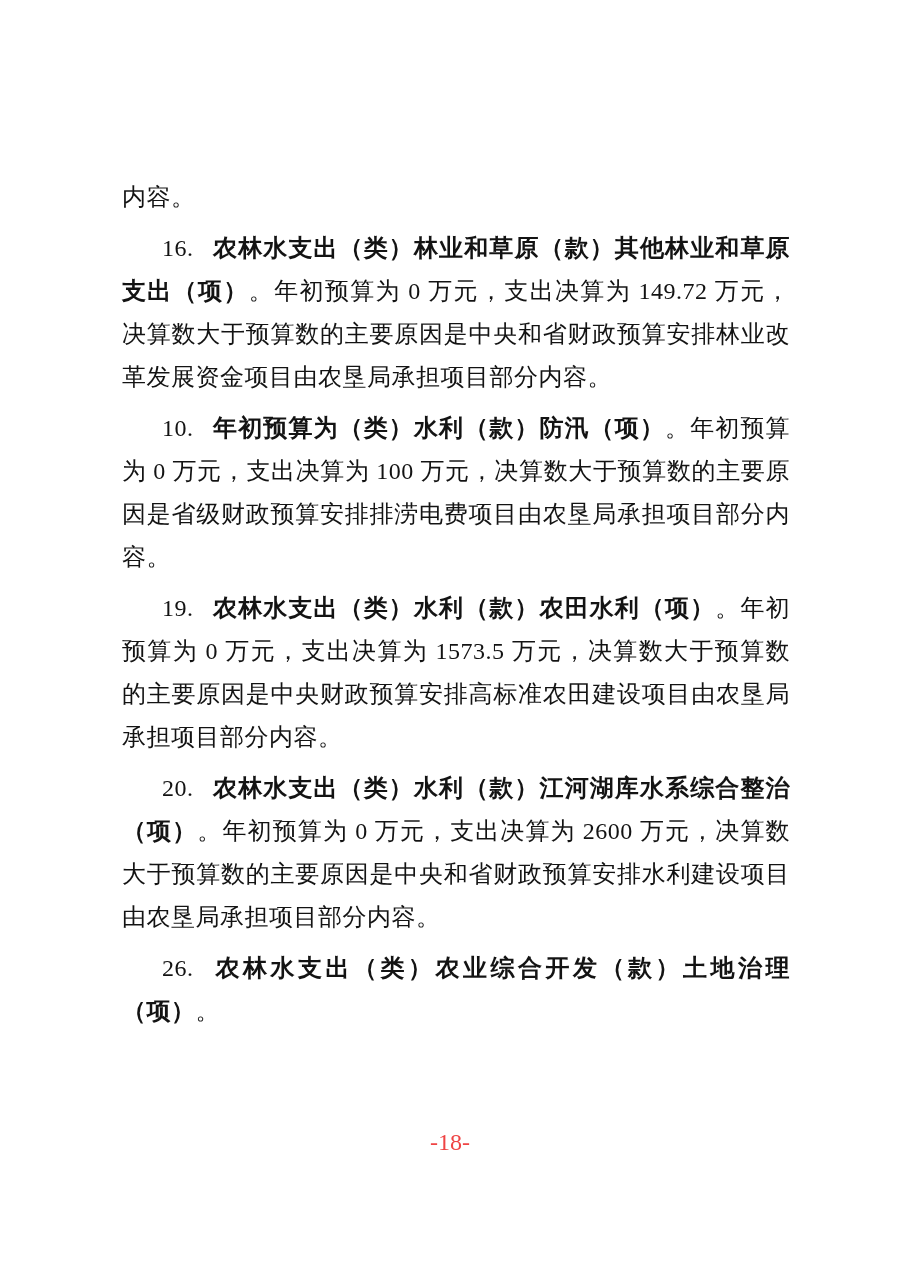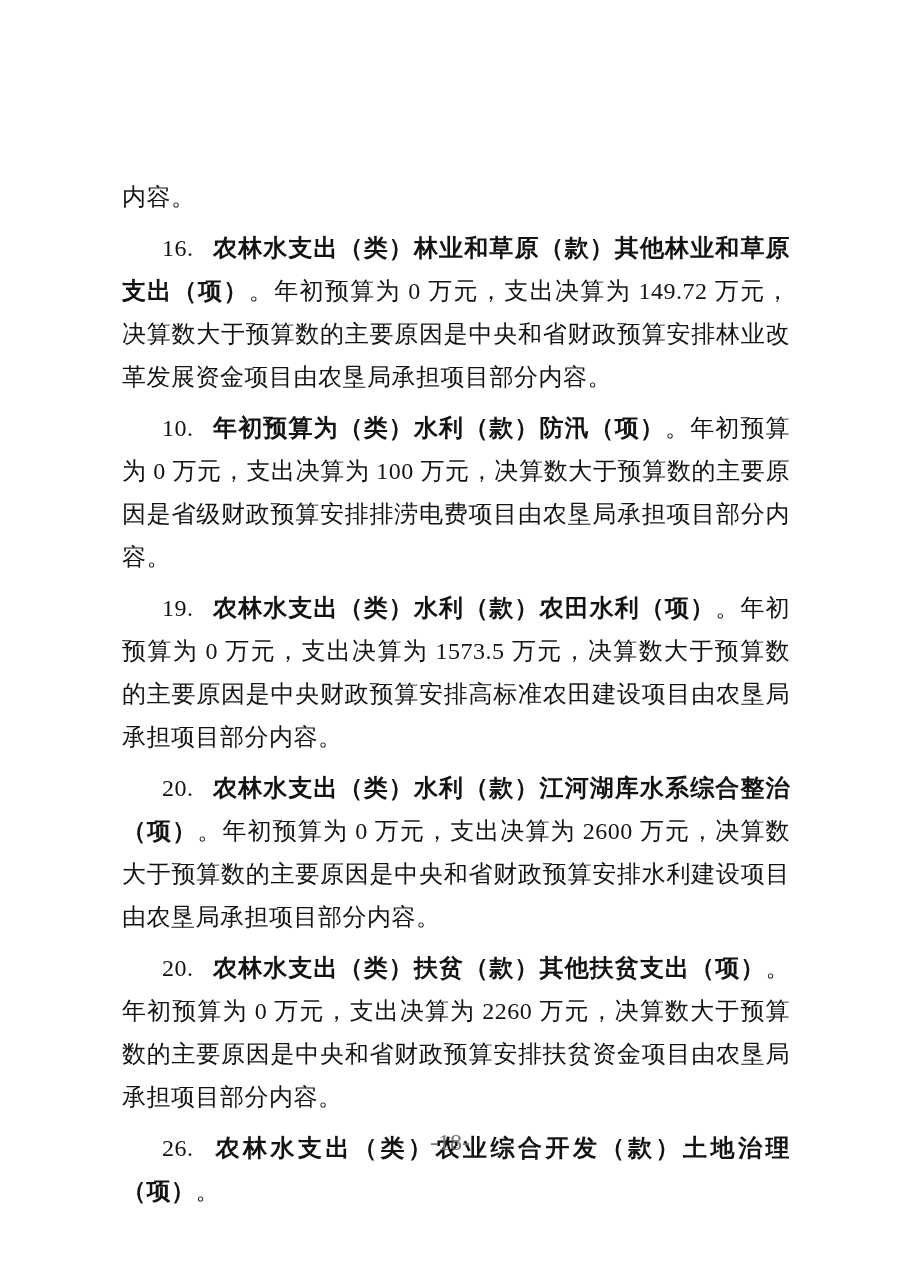--- a/index.html
+++ b/index.html
@@ -32,31 +32,30 @@
   .heading { font-weight: bold; }
   .body-text { font-weight: normal; }
   .footer {
     position: absolute;
     top: 1122px;
     left: 0;
     width: 900px;
     text-align: center;
     font-size: 24px;
     line-height: 40px;
-    color: #737373;
+    color: #ef4444;
   }
 </style>
 </head>
 <body>
 
 <div class="page">
   <p class="cont-line">内容。</p>
   <div id="paragraph-list">
       <p class="para"><span class="num">16.</span><span class="heading">农林水支出（类）林业和草原（款）其他林业和草原支出（项）</span><span class="body-text">。年初预算为 0 万元，支出决算为 149.72 万元，决算数大于预算数的主要原因是中央和省财政预算安排林业改革发展资金项目由农垦局承担项目部分内容。</span></p>
       <p class="para"><span class="num">10.</span><span class="heading">年初预算为（类）水利（款）防汛（项）</span><span class="body-text">。年初预算为 0 万元，支出决算为 100 万元，决算数大于预算数的主要原因是省级财政预算安排排涝电费项目由农垦局承担项目部分内容。</span></p>
       <p class="para"><span class="num">19.</span><span class="heading">农林水支出（类）水利（款）农田水利（项）</span><span class="body-text">。年初预算为 0 万元，支出决算为 1573.5 万元，决算数大于预算数的主要原因是中央财政预算安排高标准农田建设项目由农垦局承担项目部分内容。</span></p>
       <p class="para"><span class="num">20.</span><span class="heading">农林水支出（类）水利（款）江河湖库水系综合整治（项）</span><span class="body-text">。年初预算为 0 万元，支出决算为 2600 万元，决算数大于预算数的主要原因是中央和省财政预算安排水利建设项目由农垦局承担项目部分内容。</span></p>
-      <p class="para"><span class="num">20.</span><span class="heading">农林水支出（类）扶贫（款）其他扶贫支出（项）</span><span class="body-text">。年初预算为 0 万元，支出决算为 2260 万元，决算数大于预算数的主要原因是中央和省财政预算安排扶贫资金项目由农垦局承担项目部分内容。</span></p>
       <p class="para"><span class="num">26.</span><span class="heading">农林水支出（类）农业综合开发（款）土地治理（项）</span><span class="body-text">。</span></p>
     </div>
 </div>
 
 <div class="footer">-18-</div>
 
 </body></html>

